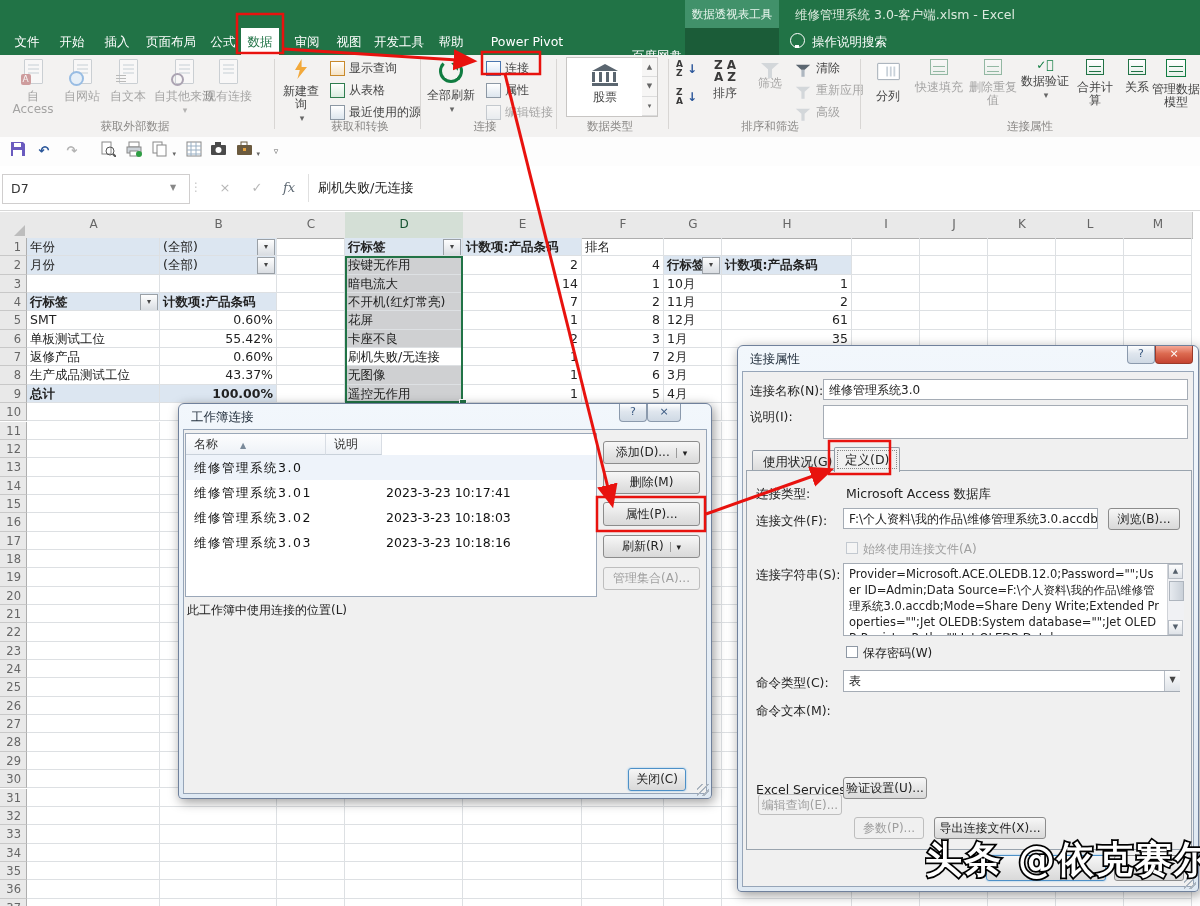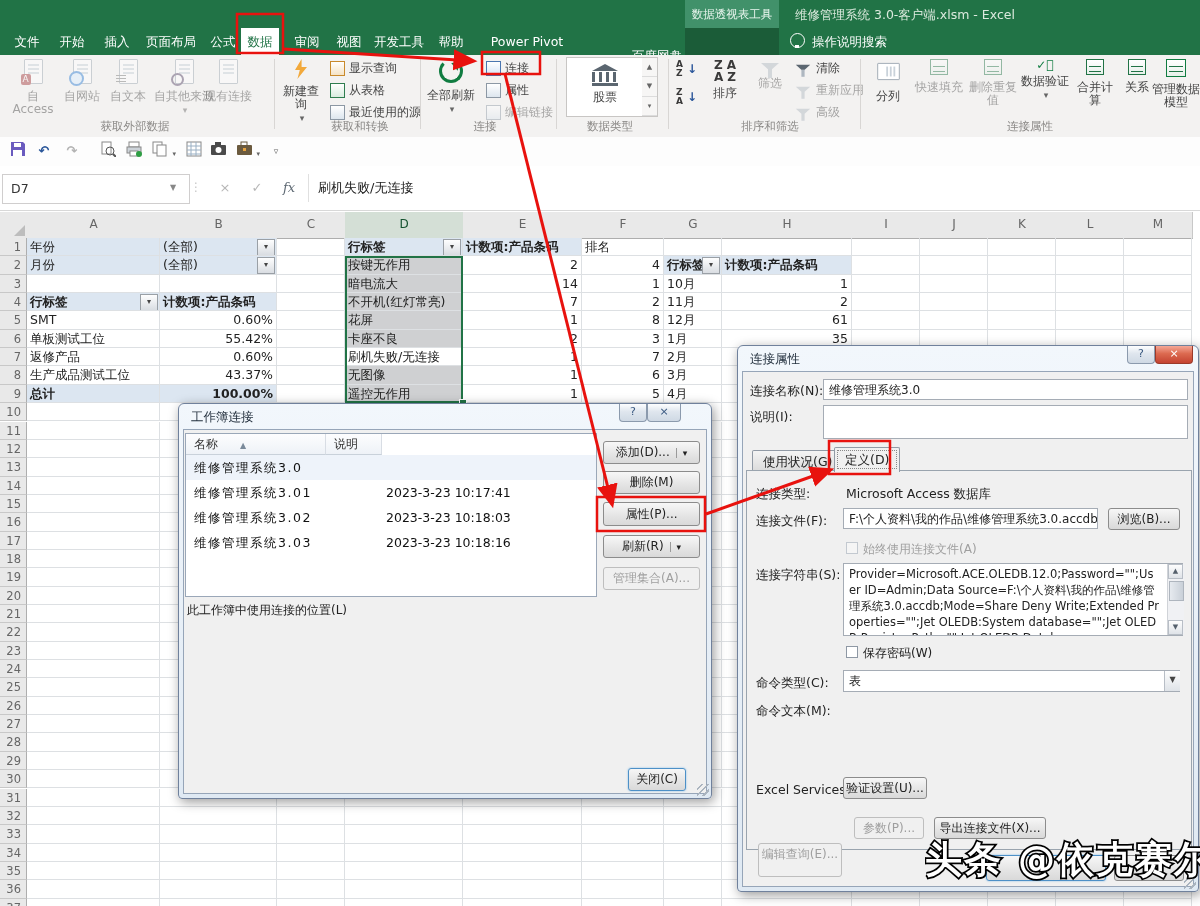--- a/index.html
+++ b/index.html
@@ -891,21 +891,21 @@
       <div class="sa" style="bottom:0">▼</div>
     </div>
     <div class="cb" style="left:108px;top:300px"></div>
     <div class="cblab" style="left:125px;top:299px">保存密码(W)</div>
     <div class="flab" style="left:18px;top:329px">命令类型(C):</div>
     <div class="tf" style="left:105px;top:324px;width:337px;height:22px">表</div>
     <div class="combo-ar" style="left:426px;top:325px;height:20px;width:15px">▼</div>
     <div class="flab" style="left:18px;top:357px">命令文本(M):</div>
     <div class="flab" style="left:18px;top:436px">Excel Services:</div>
     <div class="btn" style="left:105px;top:431px;width:84px;height:22px;line-height:20px">验证设置(U)...</div>
-    <div class="btn dimb" style="left:20px;top:497px;width:84px;height:34px;line-height:20px">编辑查询(E)...</div>
+    <div class="btn dimb" style="left:20px;top:448px;width:84px;height:21px;line-height:20px">编辑查询(E)...</div>
     <div class="btn dimb" style="left:116px;top:471px;width:70px;height:22px;line-height:20px">参数(P)...</div>
     <div class="btn" style="left:196px;top:471px;width:112px;height:22px;line-height:20px">导出连接文件(X)...</div>
     <div class="btn def" style="left:248px;top:509px;width:120px;height:26px"></div>
     <div class="btn" style="left:376px;top:509px;width:70px;height:26px"></div>
     <div class="grip"></div>
   </div>
 
   <svg id="wm" width="275" height="56">
     <text x="0" y="42">头条 @依克赛尔</text>
   </svg>

